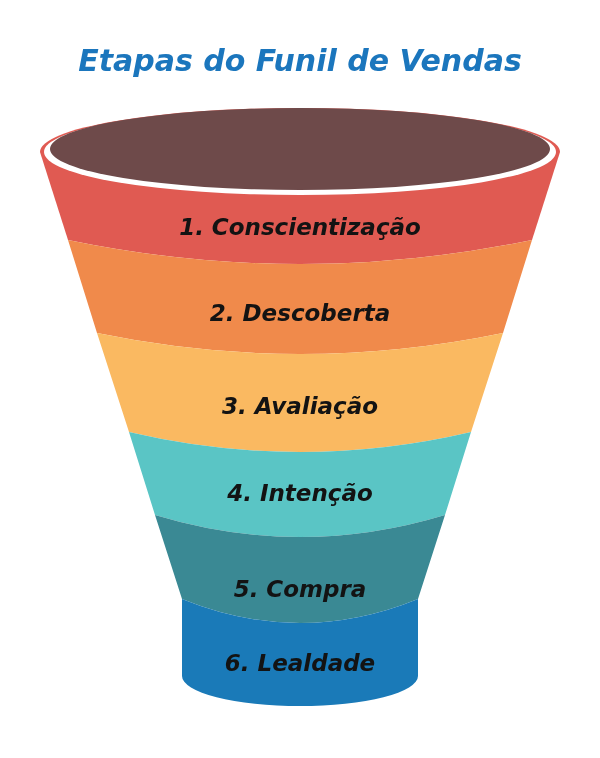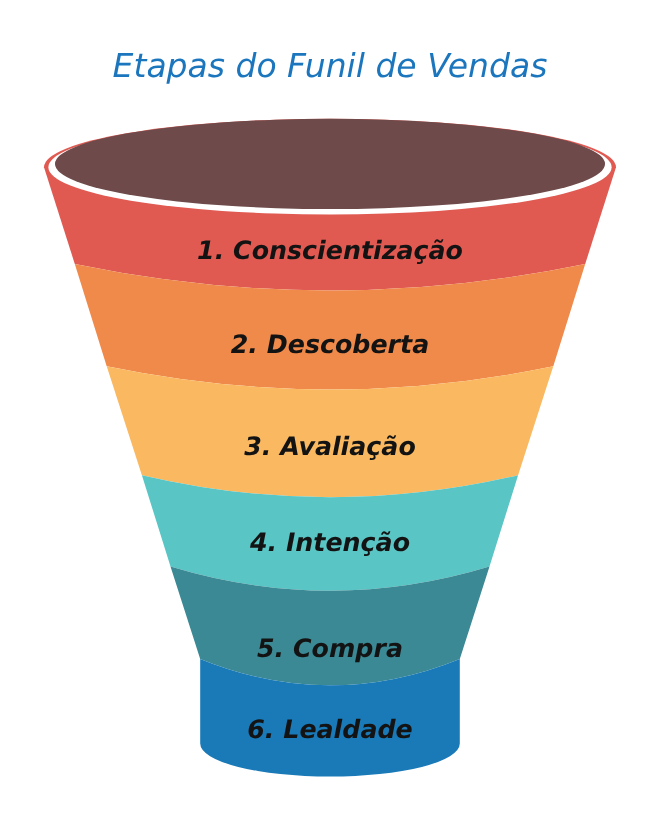--- a/index.html
+++ b/index.html
@@ -17,21 +17,21 @@
   }
   .page-title {
     position: absolute;
     top: 44px;
     left: 0;
     width: 600px;
     margin: 0;
     text-align: center;
     font-size: 30px;
     line-height: 34px;
-    font-weight: normal;
+    font-weight: bold;
     font-style: italic;
     letter-spacing: 0px;
   }
   .funnel-svg {
     position: absolute;
     top: 0;
     left: 0;
   }
   .stage-label {
     font-family: "DejaVu Sans", "Liberation Sans", sans-serif;

